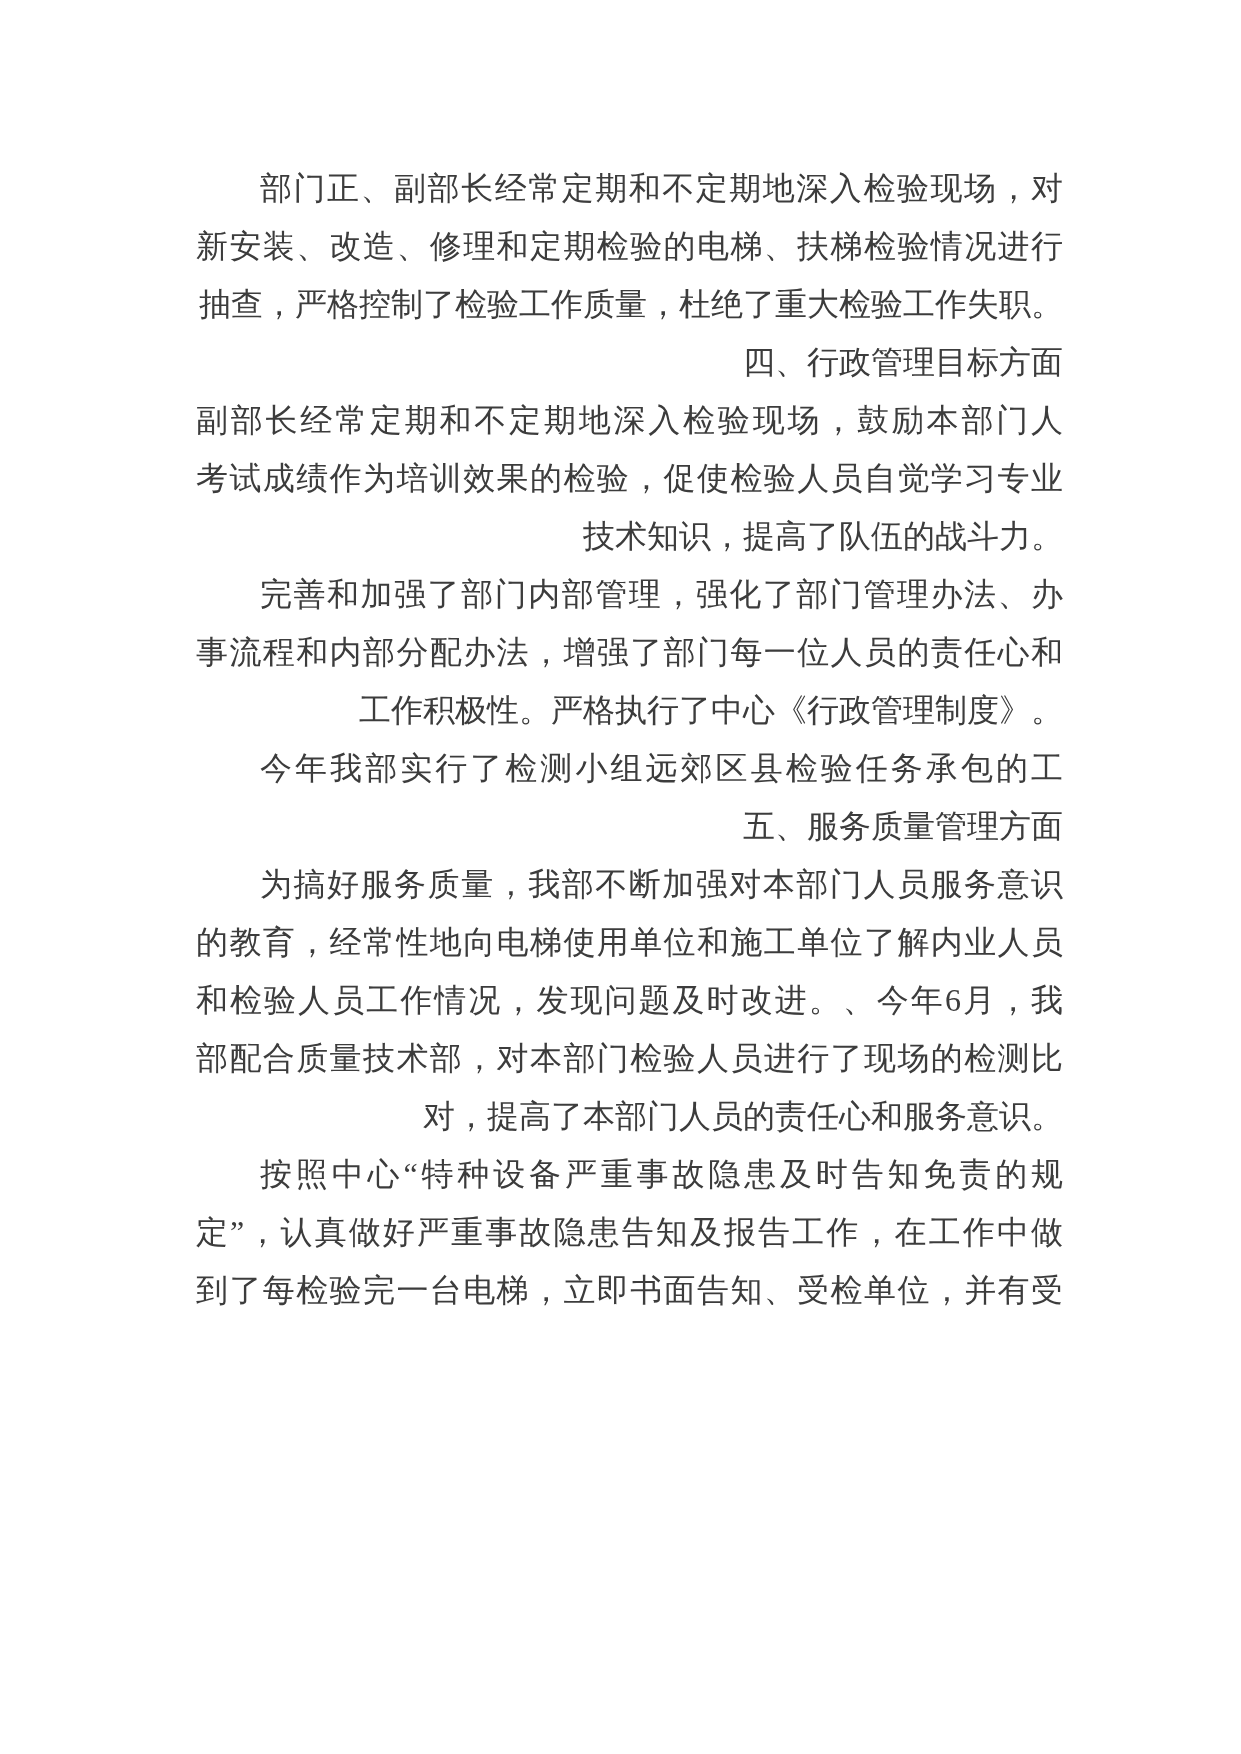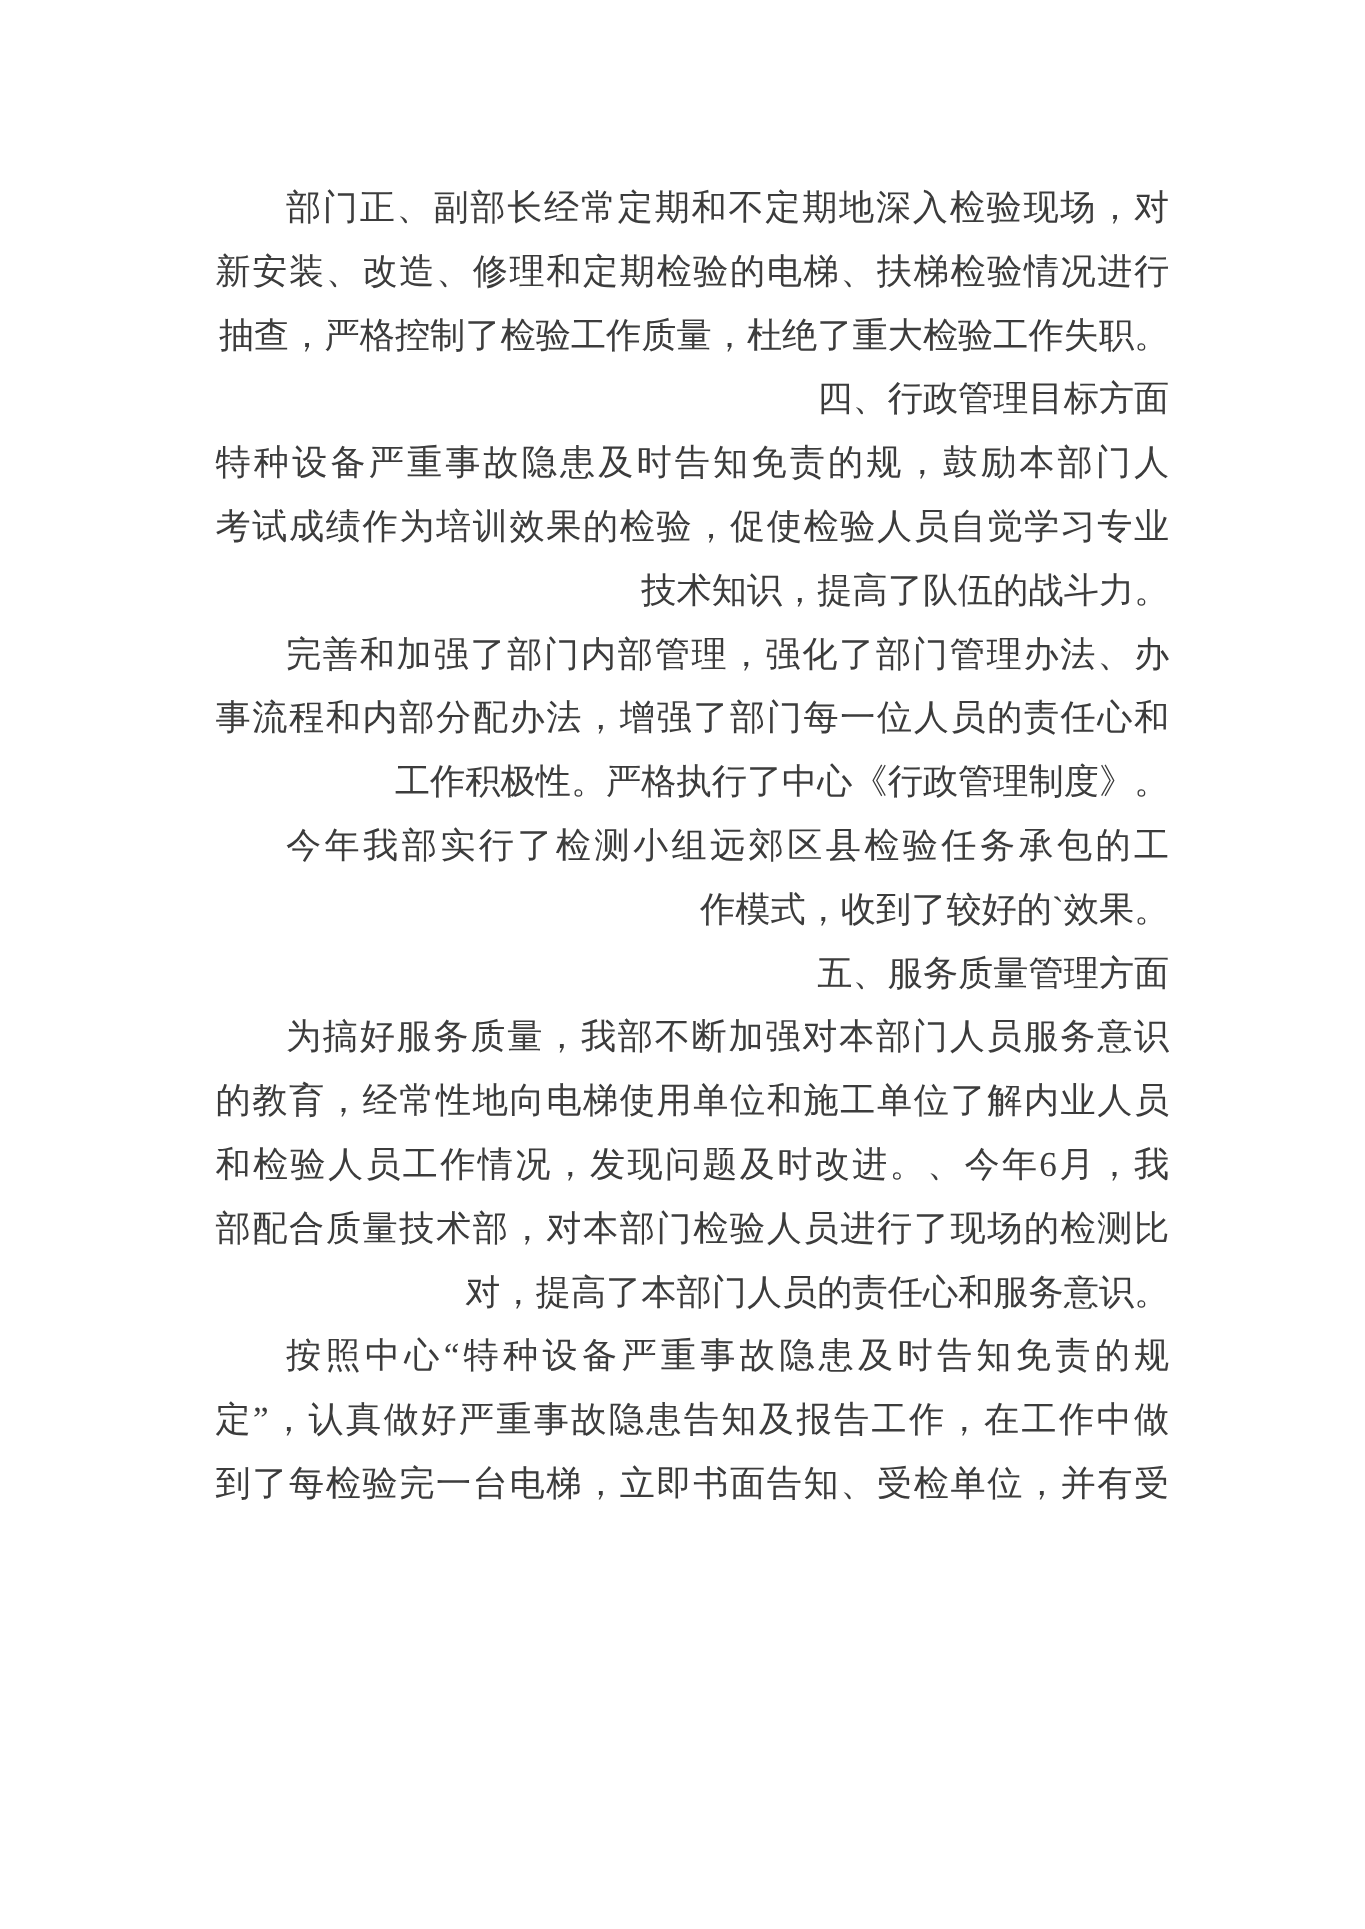--- a/index.html
+++ b/index.html
@@ -50,28 +50,27 @@
 </style>
 </head>
 <body>
 
 <div class="page">
   <div class="text-block" id="text-block">
       <div class="line indent just">部门正、副部长经常定期和不定期地深入检验现场，对</div>
       <div class="line just">新安装、改造、修理和定期检验的电梯、扶梯检验情况进行</div>
       <div class="line">抽查，严格控制了检验工作质量，杜绝了重大检验工作失职。</div>
       <div class="line indent">四、行政管理目标方面</div>
-      <div class="line just">特种设备严重事故隐患及时告知免责的规，鼓励本部门人</div>
+      <div class="line just">副部长经常定期和不定期地深入检验现场，鼓励本部门人</div>
       <div class="line just">考试成绩作为培训效果的检验，促使检验人员自觉学习专业</div>
       <div class="line">技术知识，提高了队伍的战斗力。</div>
       <div class="line indent just">完善和加强了部门内部管理，强化了部门管理办法、办</div>
       <div class="line just">事流程和内部分配办法，增强了部门每一位人员的责任心和</div>
       <div class="line">工作积极性。严格执行了中心《行政管理制度》。</div>
       <div class="line indent just">今年我部实行了检测小组远郊区县检验任务承包的工</div>
-      <div class="line">作模式，收到了较好的`效果。</div>
       <div class="line indent">五、服务质量管理方面</div>
       <div class="line indent just">为搞好服务质量，我部不断加强对本部门人员服务意识</div>
       <div class="line just">的教育，经常性地向电梯使用单位和施工单位了解内业人员</div>
       <div class="line just">和检验人员工作情况，发现问题及时改进。、今年6月，我</div>
       <div class="line just">部配合质量技术部，对本部门检验人员进行了现场的检测比</div>
       <div class="line">对，提高了本部门人员的责任心和服务意识。</div>
       <div class="line indent just">按照中心“特种设备严重事故隐患及时告知免责的规</div>
       <div class="line just">定”，认真做好严重事故隐患告知及报告工作，在工作中做</div>
       <div class="line just">到了每检验完一台电梯，立即书面告知、受检单位，并有受</div>
     </div>

